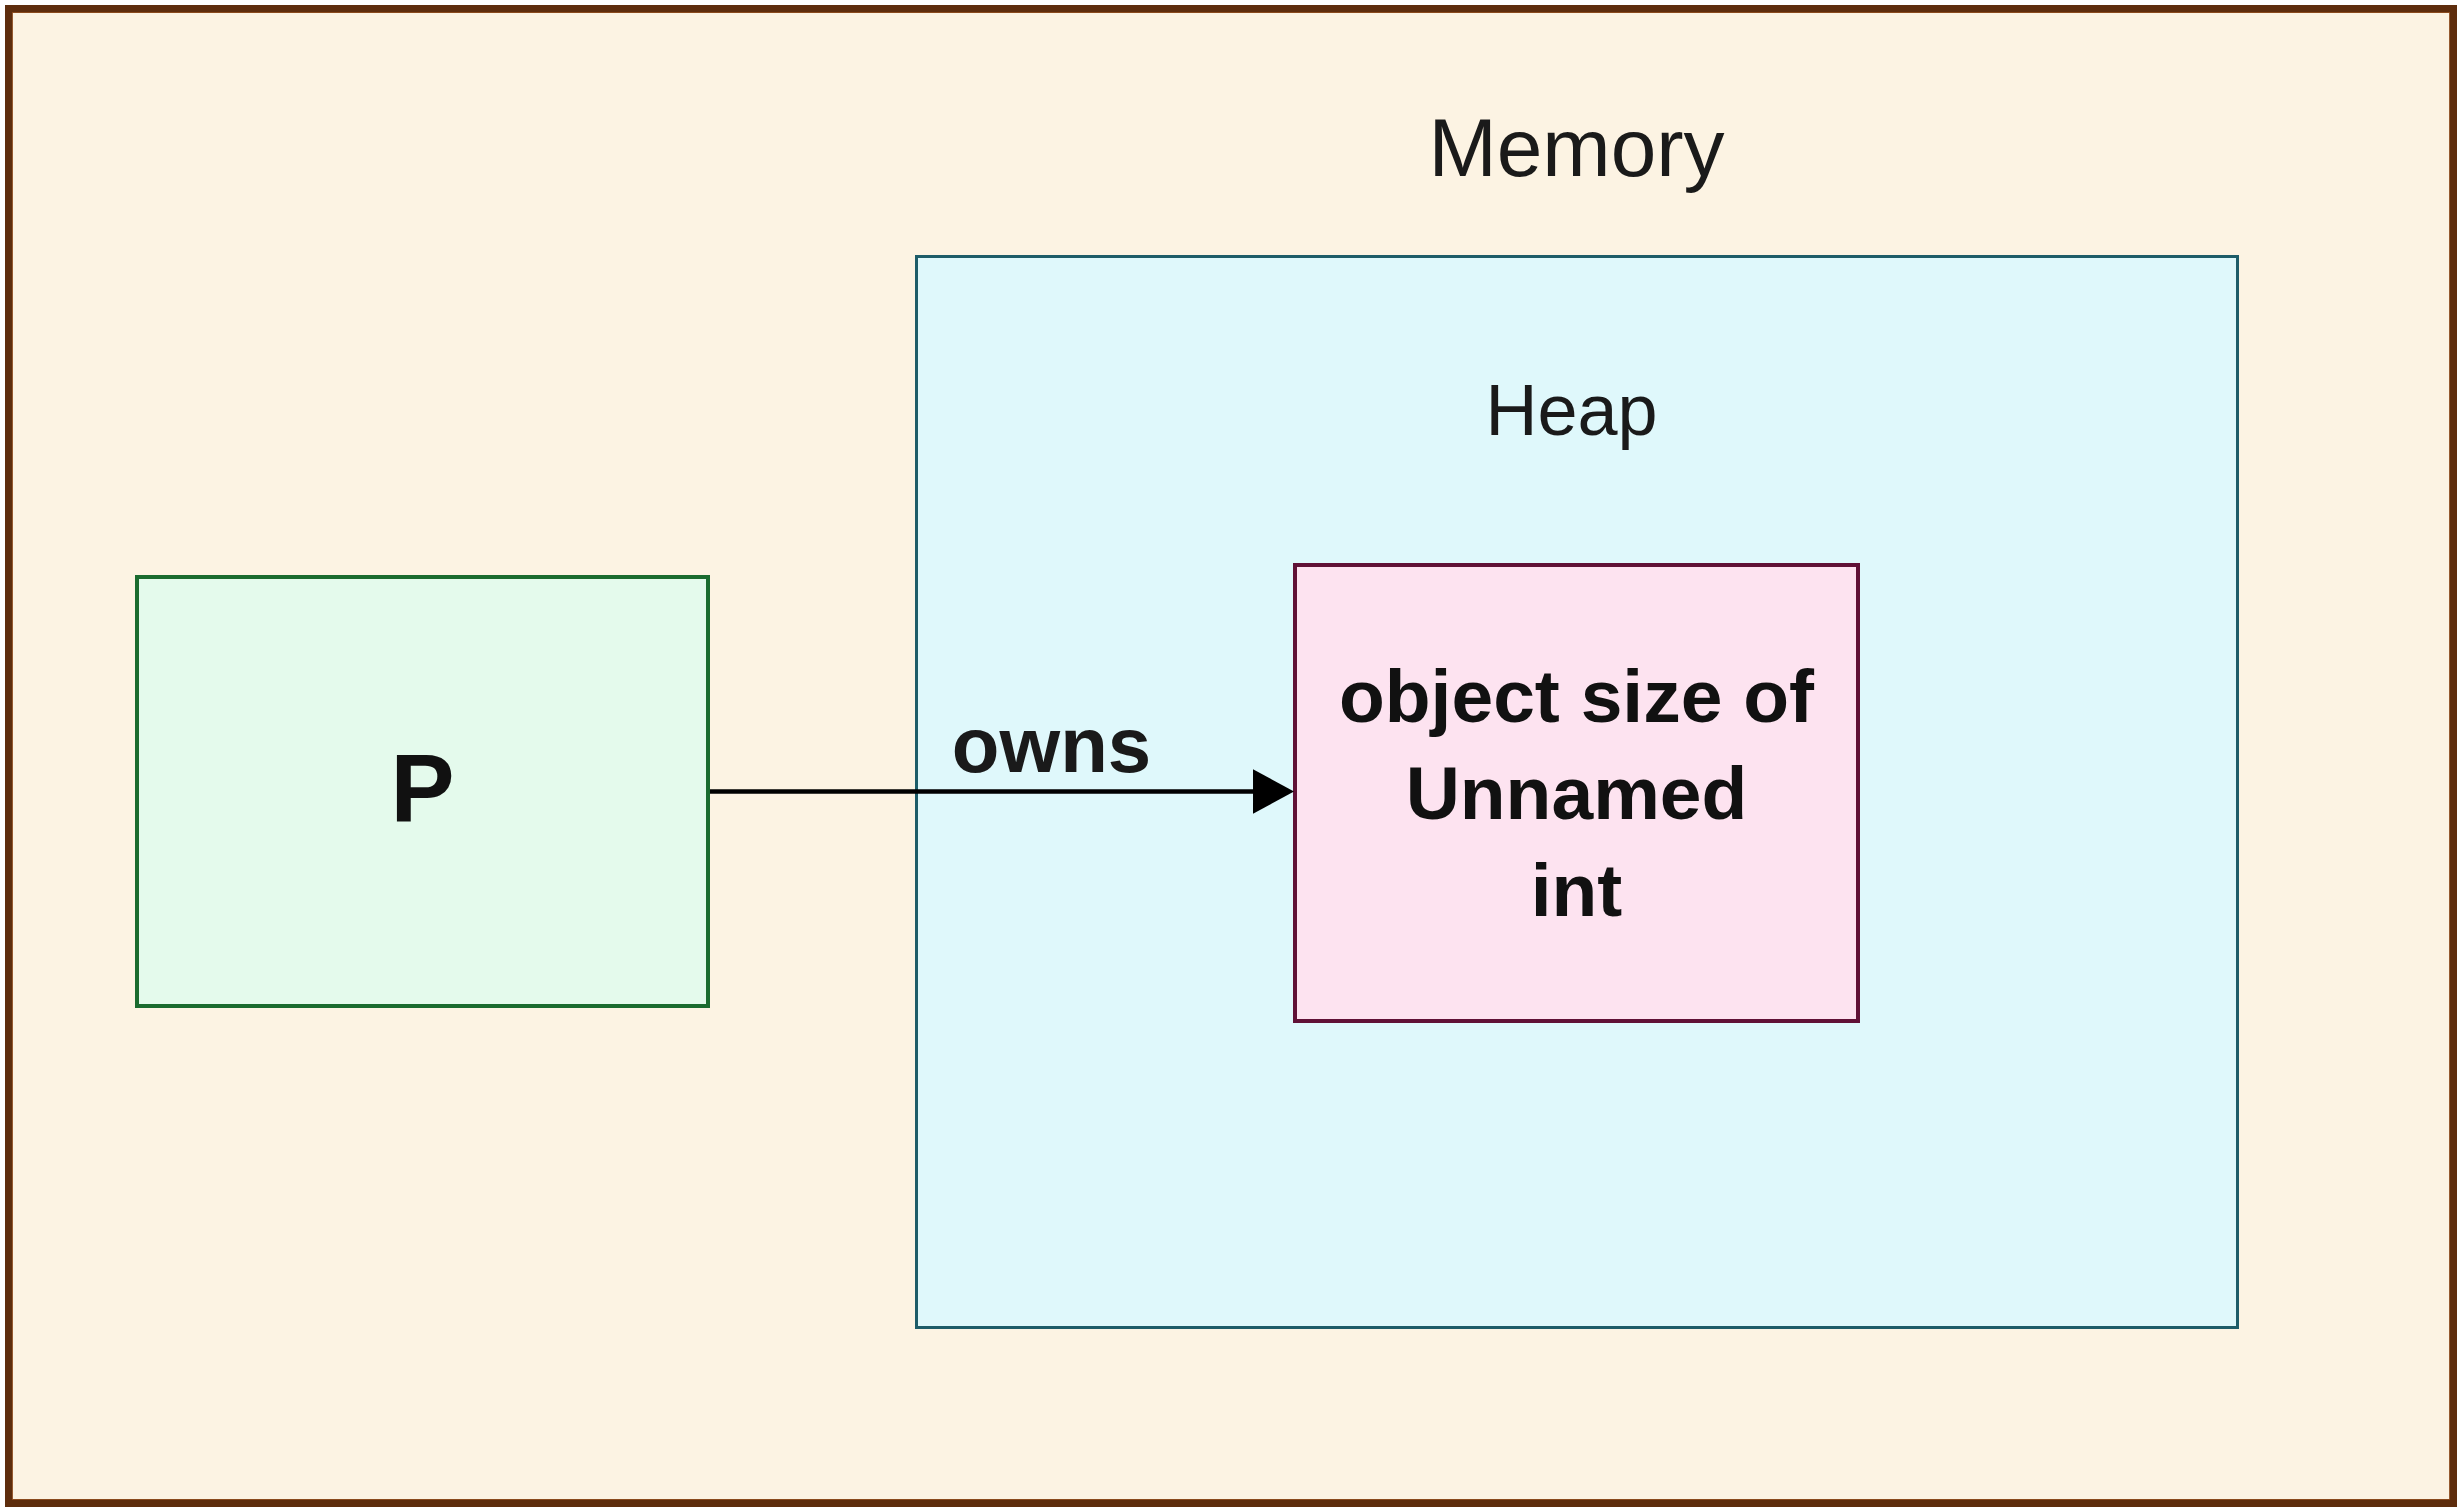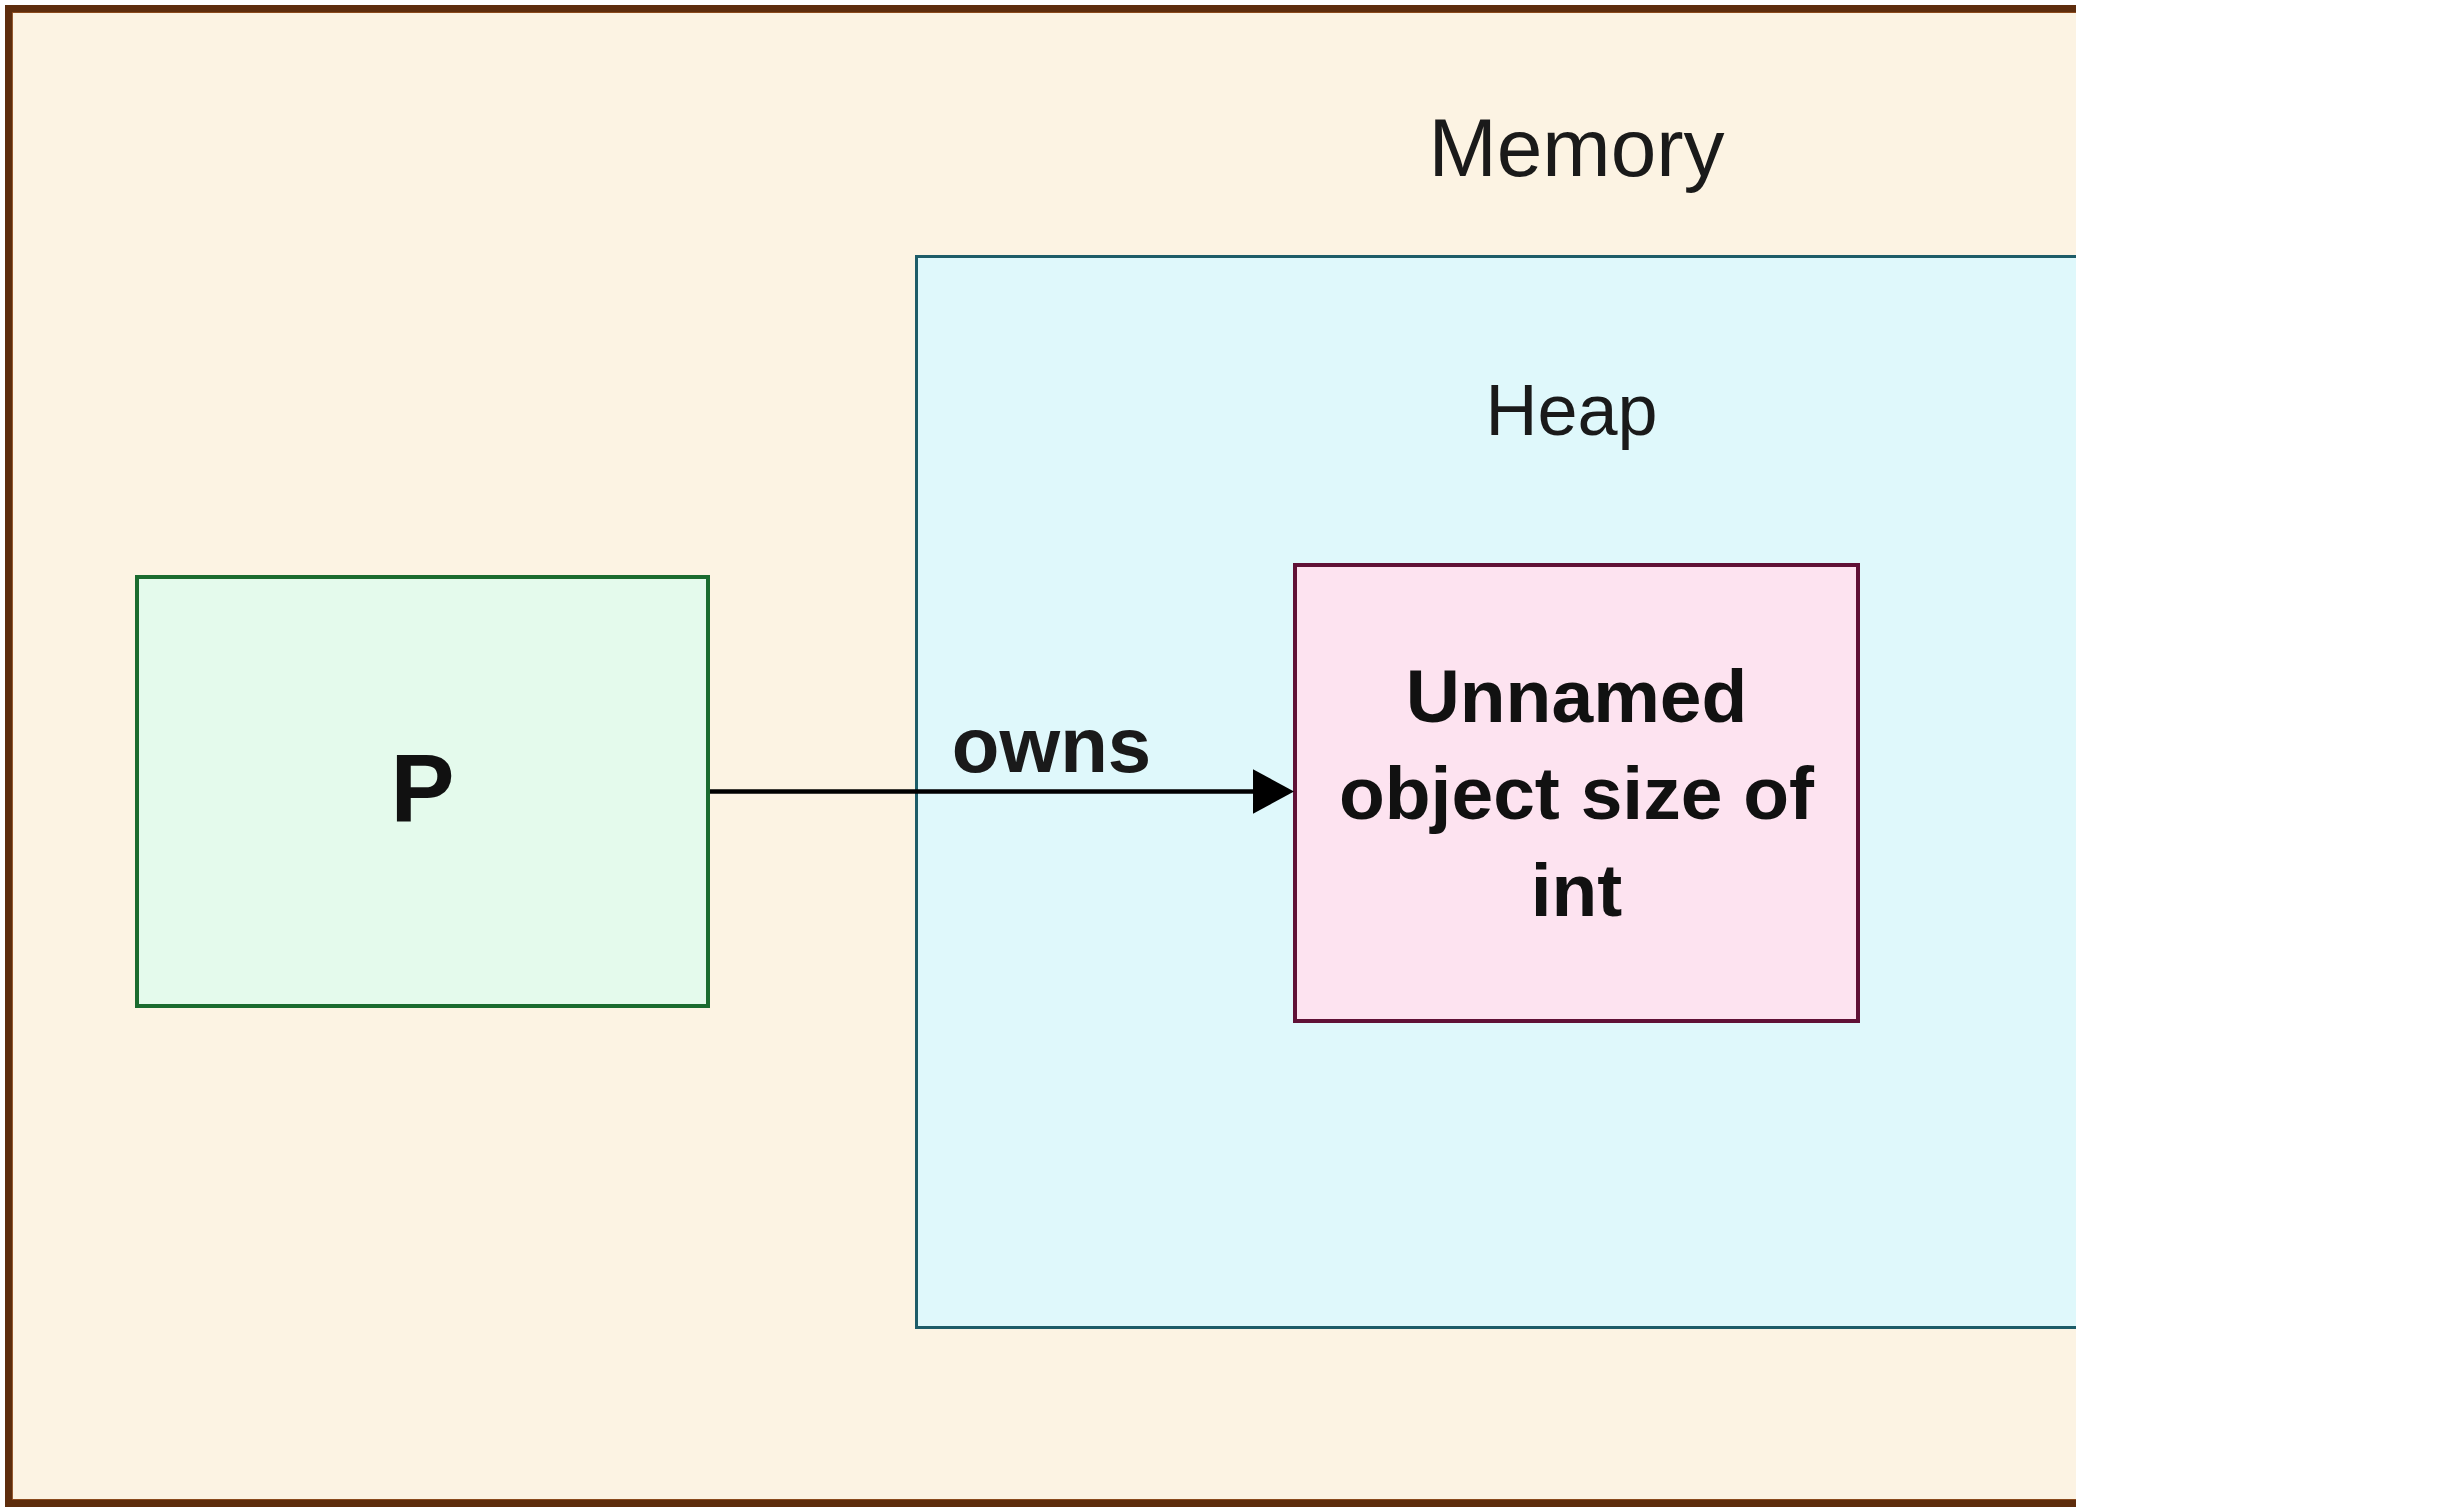--- a/index.html
+++ b/index.html
@@ -3,21 +3,21 @@
 <meta charset="utf-8">
 <style>
   html, body {
     margin: 0;
     padding: 0;
     background: #ffffff;
     font-family: "Liberation Sans", "DejaVu Sans", sans-serif;
   }
   .page {
     position: relative;
-    width: 2076px;
+    width: 2462px;
     height: 1512px;
     background: #ffffff;
     overflow: hidden;
   }
   
   .frame {
     position: absolute;
     left: 5.1px; top: 5.1px;
     width: 2452px; height: 1502px;
     box-sizing: border-box;
@@ -98,22 +98,22 @@
 
   <div class="heap-box"></div>
 
   <div class="label heap-label">Heap</div>
 
   <div class="pointer-box">
     <span class="pointer-label">P</span>
   </div>
 
   <div class="object-box">
+    <span class="object-line">object size of</span>
     <span class="object-line">Unnamed</span>
-    <span class="object-line">object size of</span>
     <span class="object-line">int</span>
   </div>
 
   <svg class="arrow-svg" viewBox="0 0 684 64" xmlns="http://www.w3.org/2000/svg">
     <line x1="0" y1="32" x2="642" y2="32" stroke="#000000" stroke-width="5"></line>
     <polygon points="636,6 684,32 636,58" fill="#000000"></polygon>
   </svg>
 
   <div class="label owns-label">owns</div>
 

